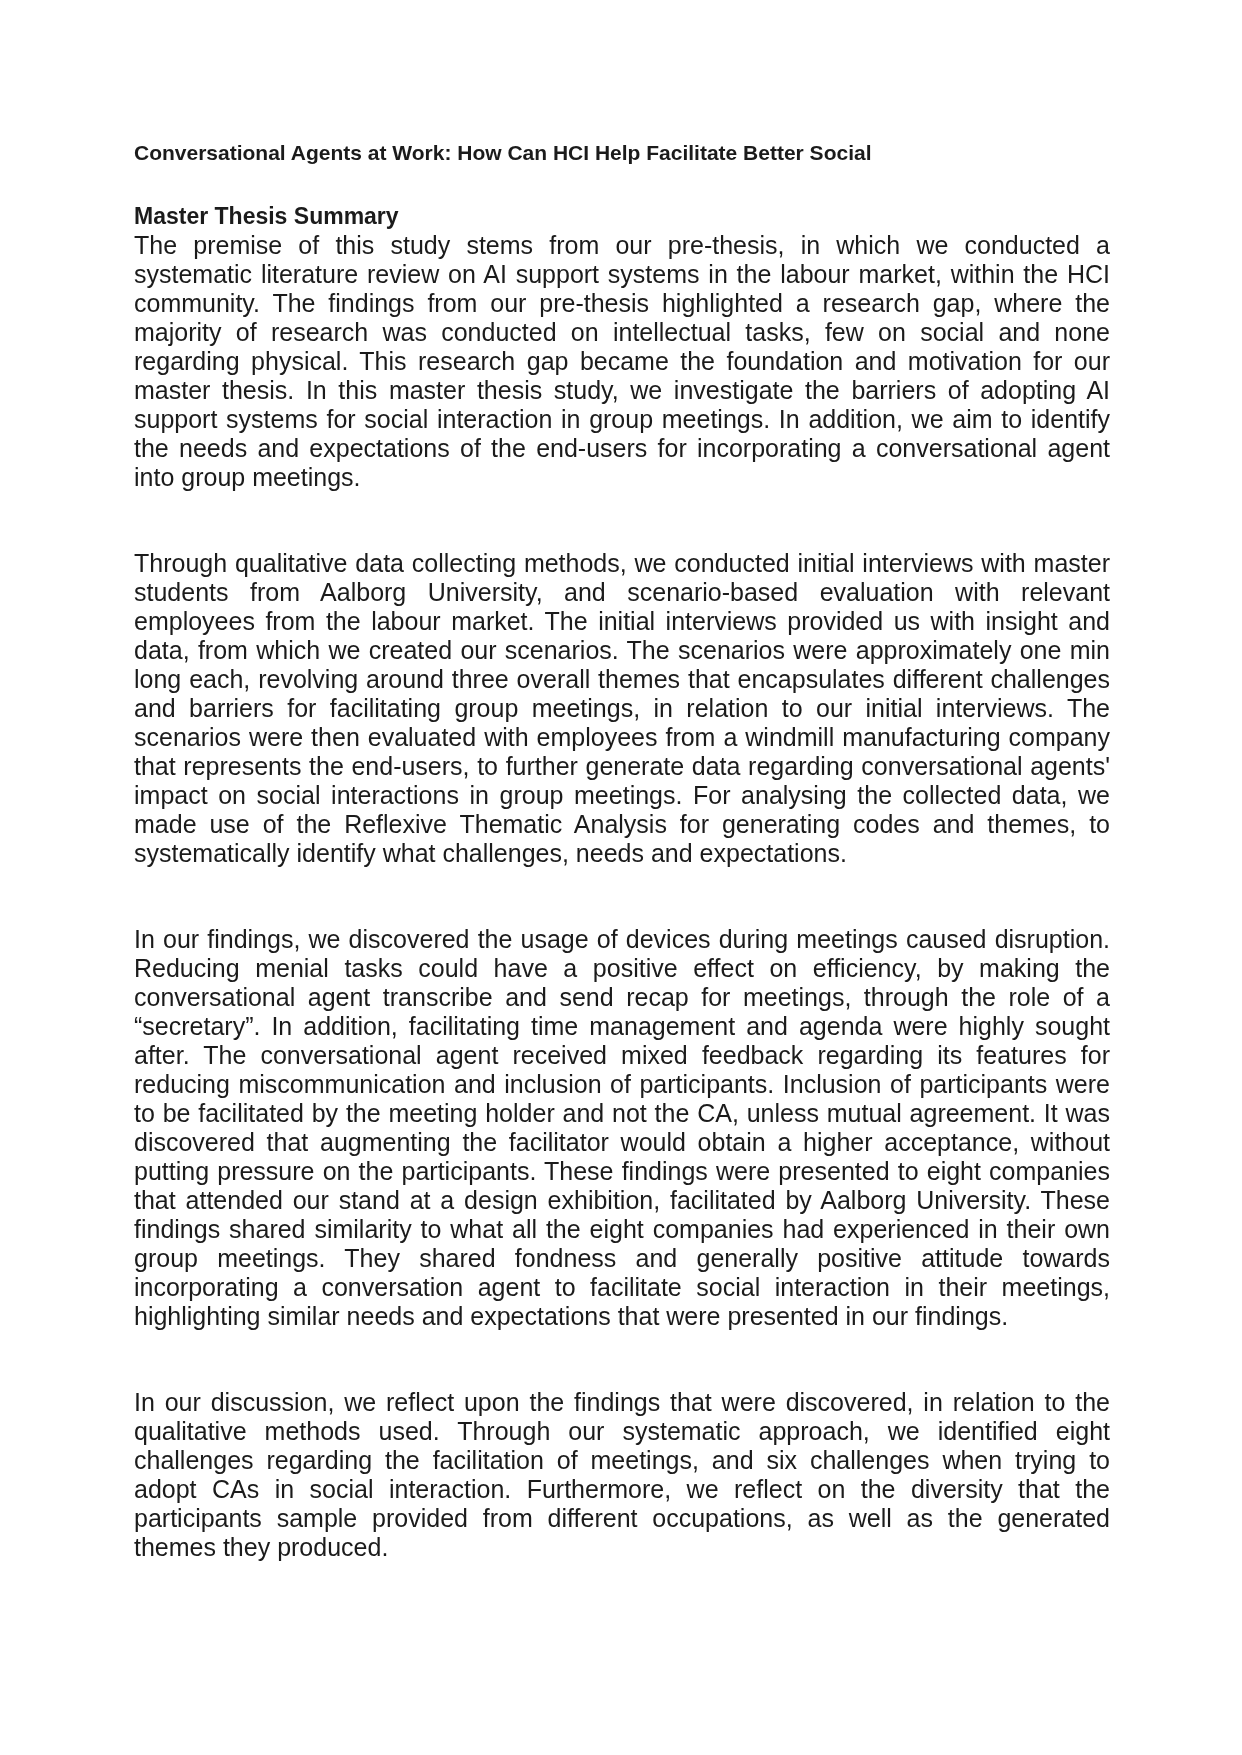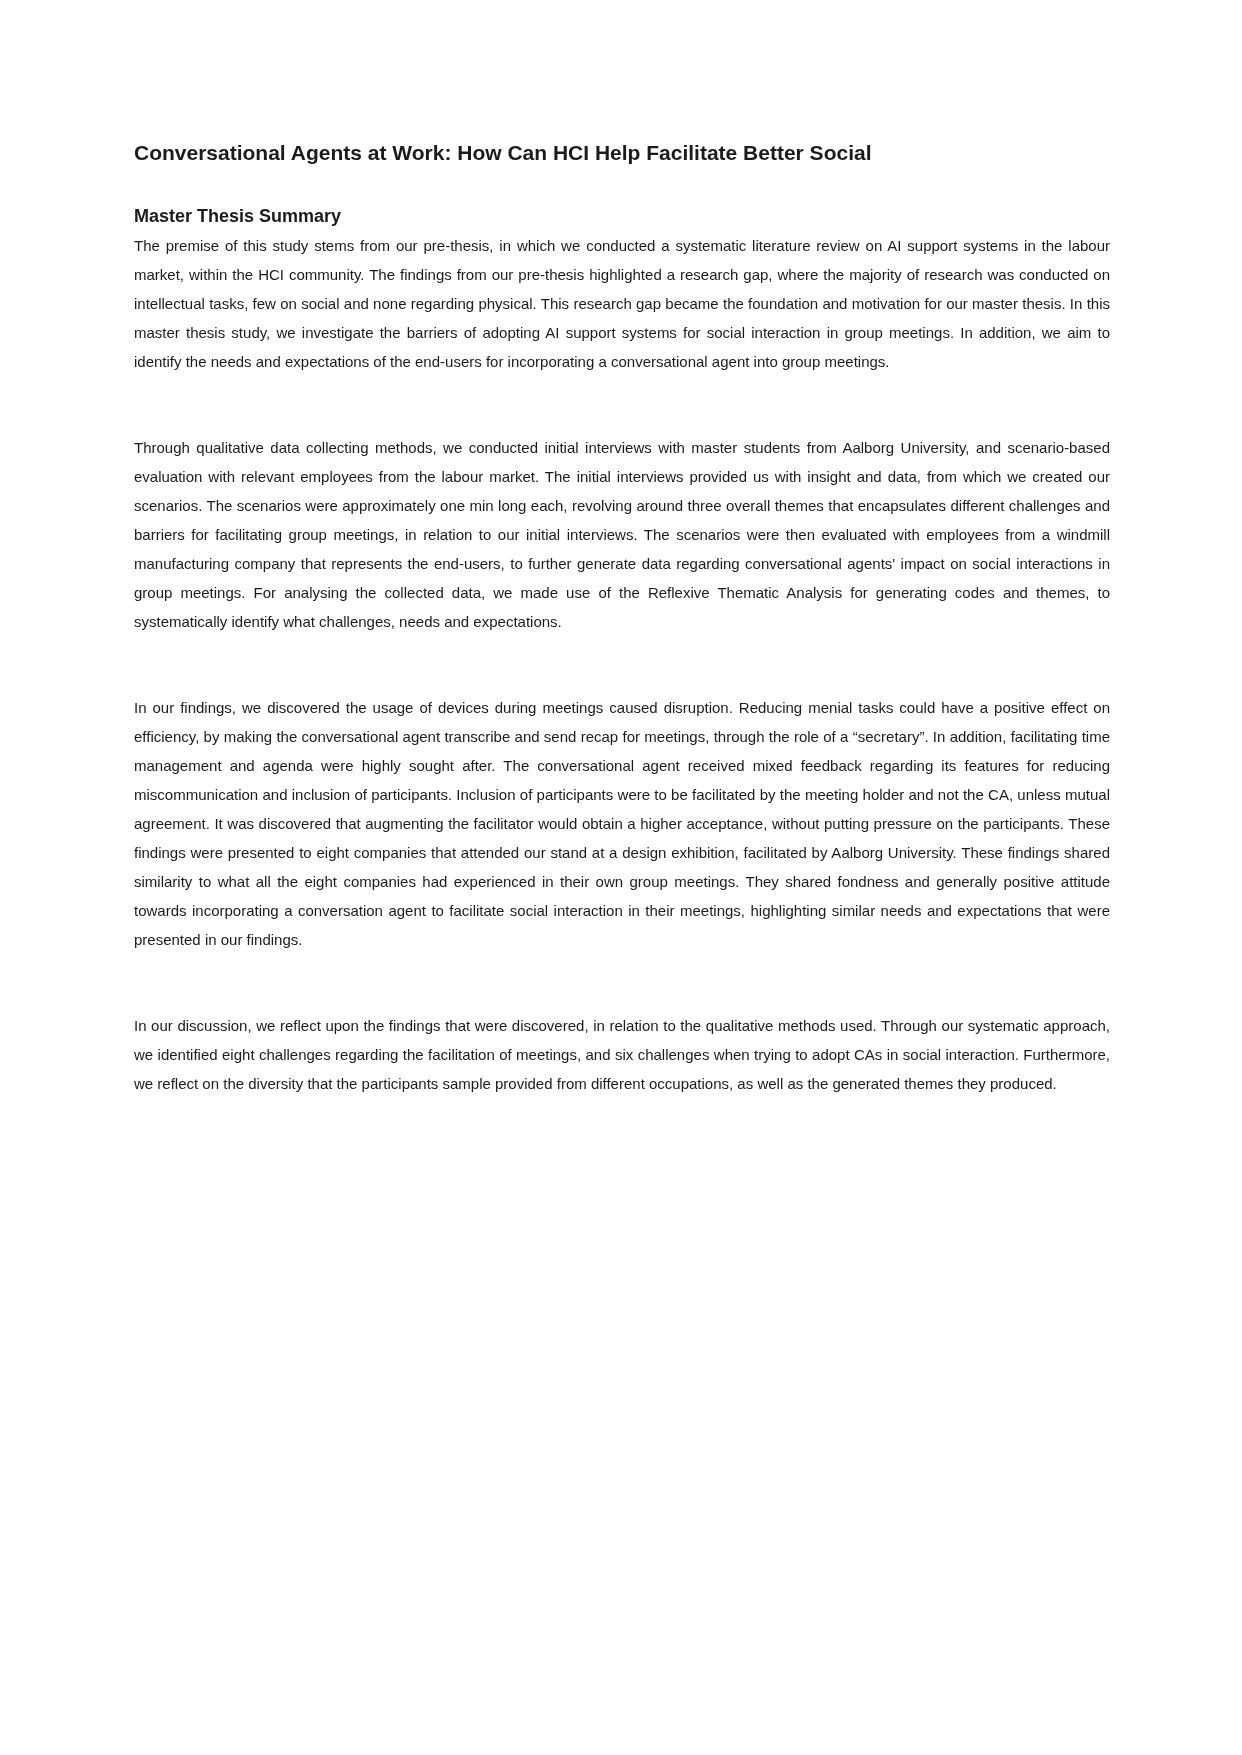--- a/index.html
+++ b/index.html
@@ -19,27 +19,27 @@
   }
   .doc-title {
     font-size: 21px;
     font-weight: 700;
     line-height: 32px;
     margin-bottom: 33px;
     color: #1b1b1b;
   }
   .doc-title .title-line { display: block; }
   .section-heading {
-    font-size: 18px;
+    font-size: 23px;
     font-weight: 700;
     line-height: 29px;
     color: #1b1b1b;
   }
   .body-copy p {
-    font-size: 15px;
+    font-size: 25px;
     font-weight: 400;
     line-height: 29px;
     text-align: justify;
     color: #1b1b1b;
     margin: 0 0 57px 0;
   }
   .body-copy p:last-child { margin-bottom: 12px; }
 </style>
 </head>
 <body>

